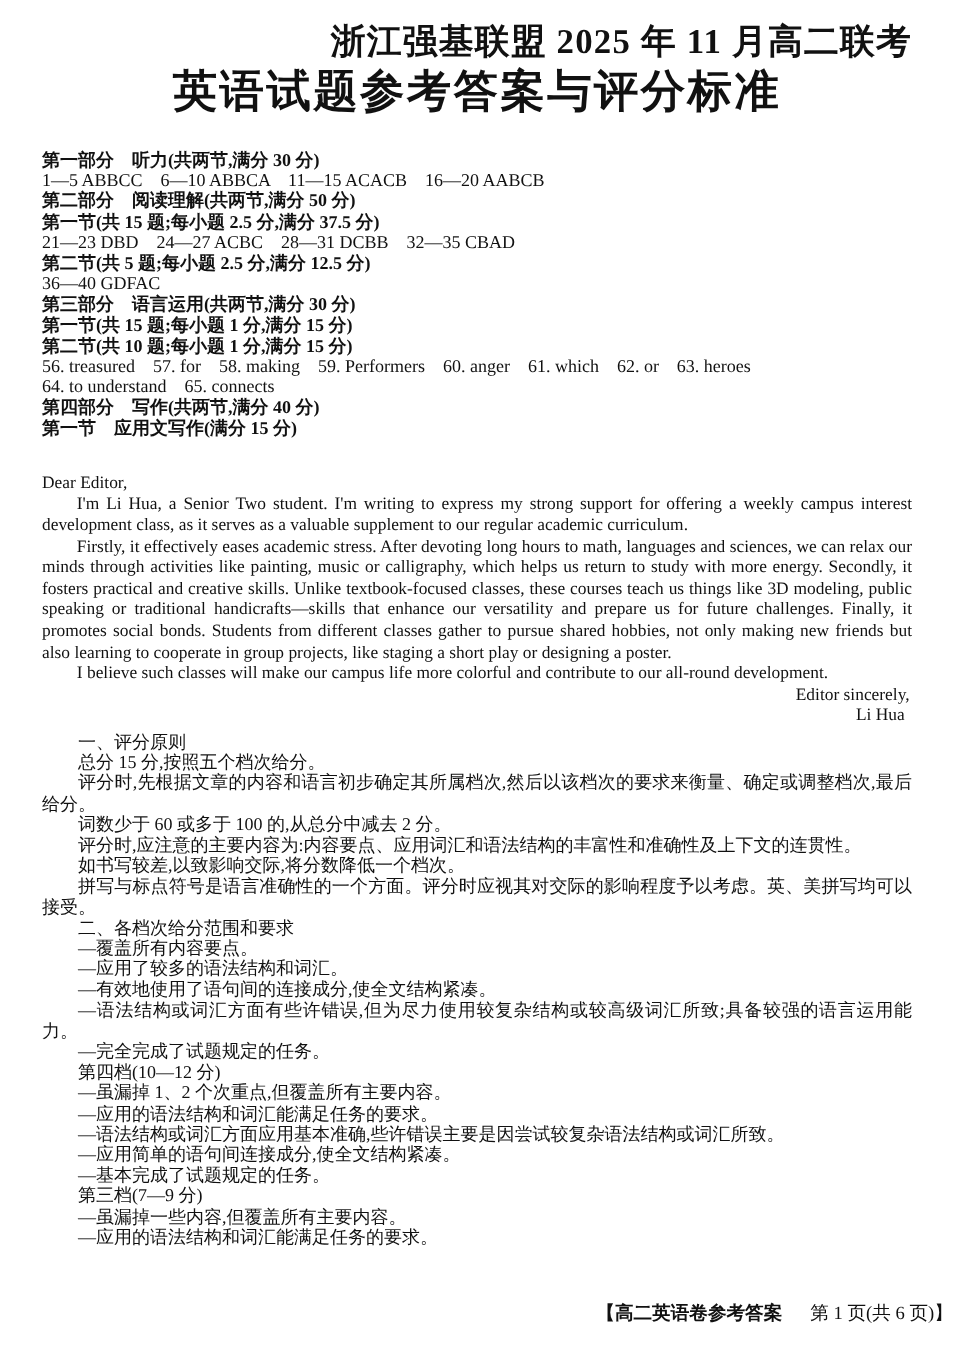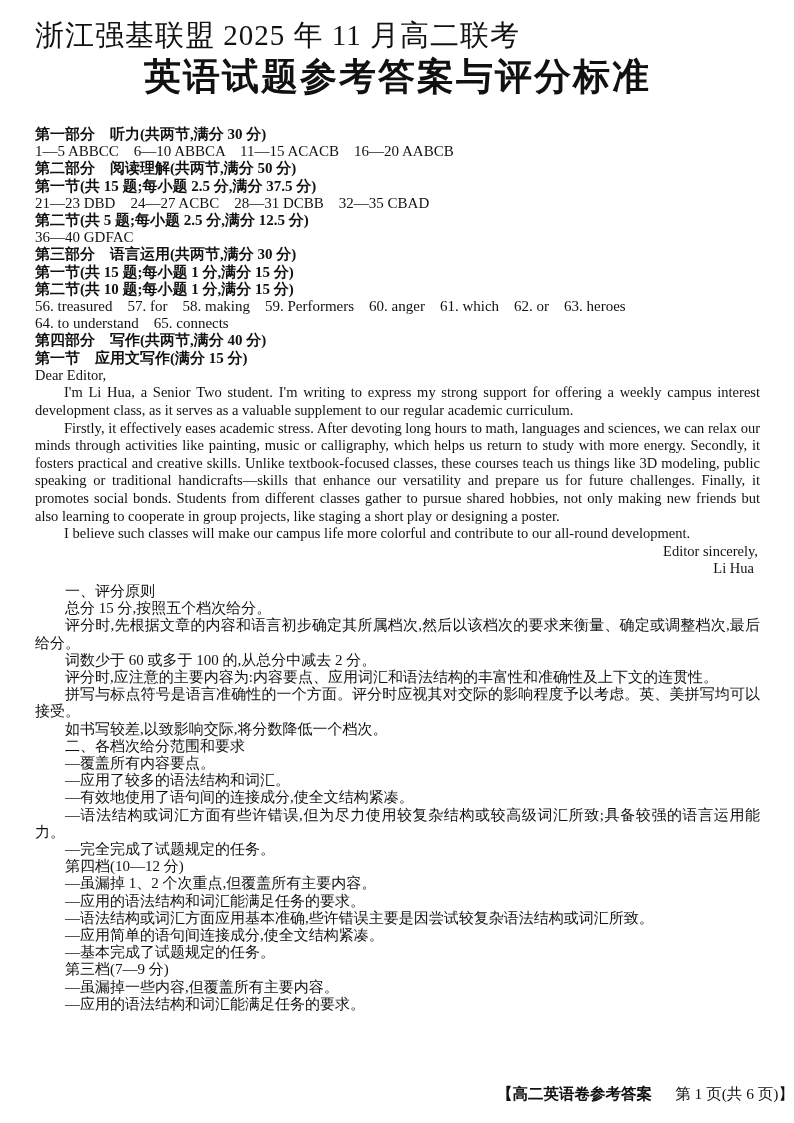--- a/index.html
+++ b/index.html
@@ -13,24 +13,24 @@
     height: 1123px;
     margin: 0 auto;
     background: #ffffff;
     color: #111111;
     font-family: "Liberation Serif", "DejaVu Serif", serif;
     overflow: hidden;
     box-sizing: border-box;
     padding: 16px 34px 0 35px;
   }
   .title1 {
-    text-align: left;
+    text-align: right;
     font-size: 29px;
     line-height: 38px;
-    font-weight: 400;
+    font-weight: 700;
     letter-spacing: 1px;
   }
   .title2 {
     text-align: center;
     font-size: 37px;
     line-height: 46px;
     font-weight: 700;
     letter-spacing: 2px;
     margin-bottom: 26px;
   }
@@ -42,21 +42,21 @@
   .akline.bold { font-weight: 700; }
   .essay {
     font-size: 14.5px;
     line-height: 17.6px;
   }
   .essay p {
     margin: 0;
     text-align: justify;
     text-indent: 2em;
   }
-  .essay .salutation { text-indent: 0; }
+  .essay .salutation { text-indent: 0; margin-top: 28px; }
   .essay .closing { text-align: right; text-indent: 0; padding-right: 2px; }
   .essay .signature { text-align: right; text-indent: 0; padding-right: 6px; }
   .grading {
     margin-top: 5px;
     font-size: 15px;
     line-height: 17.2px;
   }
   .grading p {
     margin: 0;
     text-align: justify;
@@ -107,22 +107,22 @@
     <p class="closing">Editor sincerely,</p>
     <p class="signature">Li Hua</p>
   </div>
 
   <div class="grading" id="grading">
       <p>一、评分原则</p>
       <p>总分 15 分,按照五个档次给分。</p>
       <p>评分时,先根据文章的内容和语言初步确定其所属档次,然后以该档次的要求来衡量、确定或调整档次,最后给分。</p>
       <p>词数少于 60 或多于 100 的,从总分中减去 2 分。</p>
       <p>评分时,应注意的主要内容为:内容要点、应用词汇和语法结构的丰富性和准确性及上下文的连贯性。</p>
+      <p>如书写较差,以致影响交际,将分数降低一个档次。</p>
       <p>拼写与标点符号是语言准确性的一个方面。评分时应视其对交际的影响程度予以考虑。英、美拼写均可以接受。</p>
-      <p>如书写较差,以致影响交际,将分数降低一个档次。</p>
       <p>二、各档次给分范围和要求</p>
       <p>—覆盖所有内容要点。</p>
       <p>—应用了较多的语法结构和词汇。</p>
       <p>—有效地使用了语句间的连接成分,使全文结构紧凑。</p>
       <p>—语法结构或词汇方面有些许错误,但为尽力使用较复杂结构或较高级词汇所致;具备较强的语言运用能力。</p>
       <p>—完全完成了试题规定的任务。</p>
       <p>第四档(10—12 分)</p>
       <p>—虽漏掉 1、2 个次重点,但覆盖所有主要内容。</p>
       <p>—应用的语法结构和词汇能满足任务的要求。</p>
       <p>—语法结构或词汇方面应用基本准确,些许错误主要是因尝试较复杂语法结构或词汇所致。</p>

